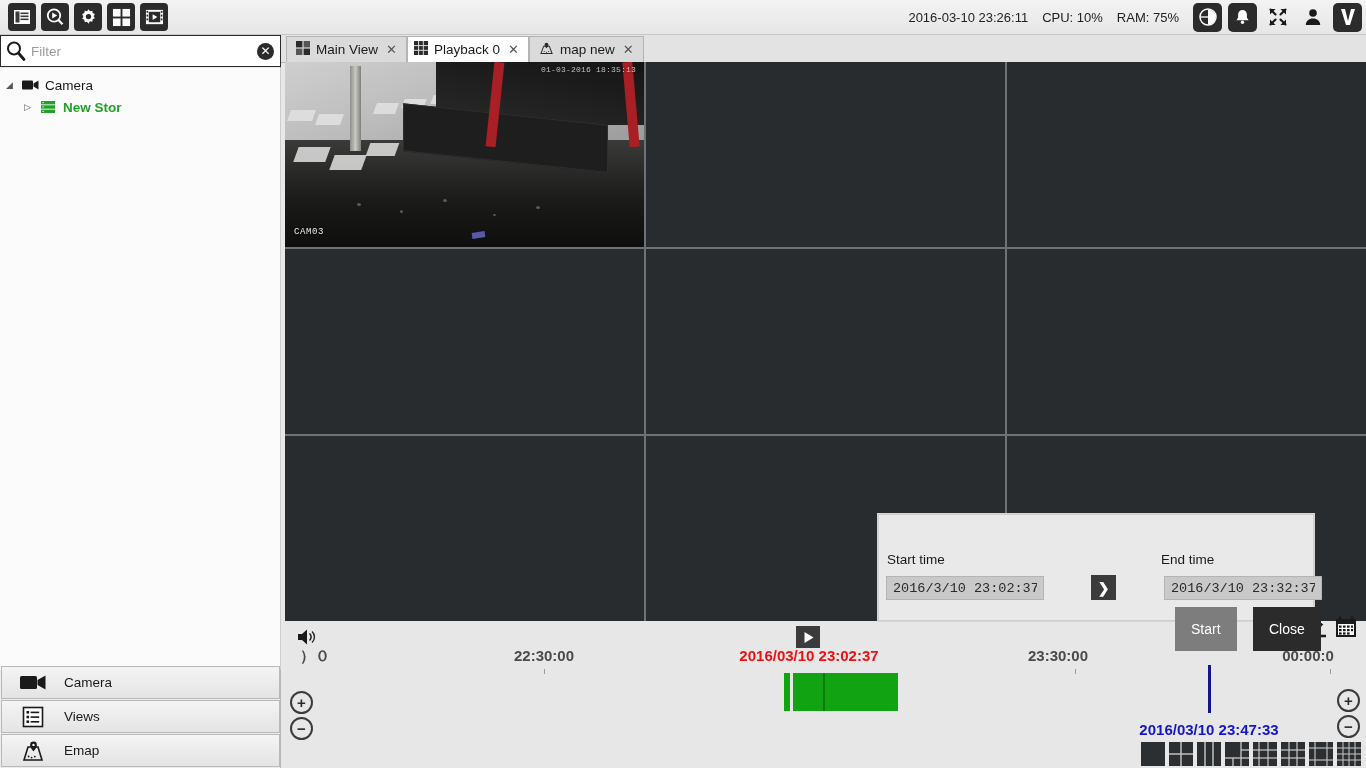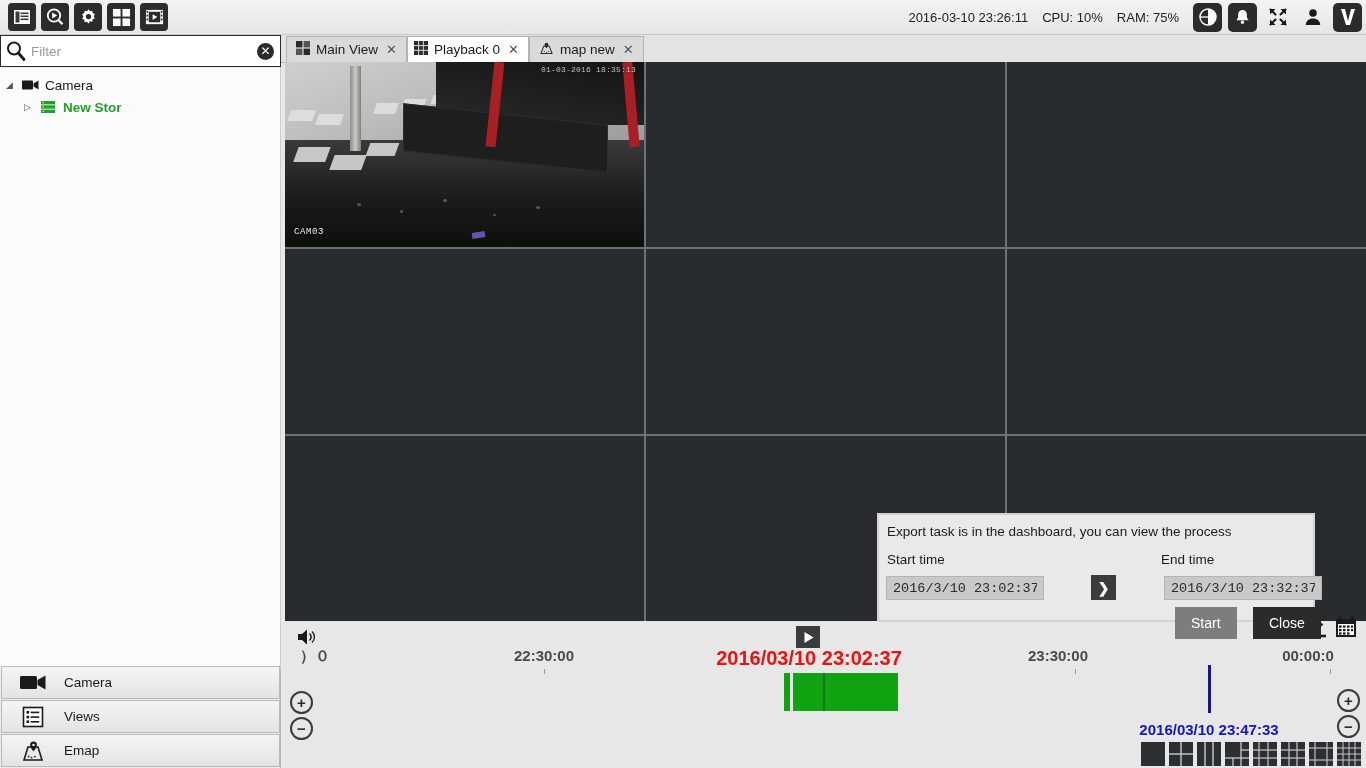--- a/index.html
+++ b/index.html
@@ -160,21 +160,21 @@
     background: #e7e7e7; color: #2a2a2a; font-size: 15px; line-height: 19px;
     text-align: center; cursor: pointer; font-weight: bold;
   }
   .ruler { position: absolute; left: 0; top: 26px; width: 1081px; height: 26px; }
   .tick-label {
     position: absolute; font-size: 15px; font-weight: bold; color: #4a4a4a;
     transform: translateX(-50%); white-space: nowrap;
   }
   .tick-mark { position: absolute; top: 22px; width: 1px; height: 5px; background: #9a9a9a; }
   .cursor-label {
-    position: absolute; font-size: 20px; font-weight: bold; color: #ee1111;
+    position: absolute; font-size: 15px; font-weight: bold; color: #ee1111;
     transform: translateX(-50%); white-space: nowrap;
   }
   .playmark {
     position: absolute; width: 24px; height: 22px; background: #3b3b3b;
     display: flex; align-items: center; justify-content: center; cursor: pointer;
   }
   .trackrow { position: absolute; left: 0; top: 52px; width: 1081px; height: 40px; }
   .recbar { position: absolute; top: 0; height: 38px; background: #12a312; }
   .recsep { position: absolute; top: 0; width: 2px; height: 38px; background: #f3f3f3; }
   .recsep.dark { background: #0c7a0c; }
@@ -202,21 +202,21 @@
     position: absolute; height: 24px; background: #c9c9c9; border: 1px solid #b4b4b4;
     font-size: 13.5px; color: #2a2a2a; padding: 0 6px; line-height: 22px;
     outline: none; font-family: Liberation Mono, monospace;
   }
   .dlg-arrow {
     position: absolute; left: 212px; top: 60px; width: 25px; height: 25px;
     background: #3b3b3b; color: #fff; display: flex; align-items: center;
     justify-content: center; font-size: 14px; font-weight: bold; cursor: pointer;
   }
   .dlg-btn {
-    position: absolute; height: 32px; min-width: 60px; padding: 12px 16px;
+    position: absolute; height: 44px; min-width: 60px; padding: 12px 16px;
     font-size: 14px; color: #fff; border: none; cursor: pointer;
     display: flex; align-items: center; justify-content: center;
     font-family: "Liberation Sans", sans-serif;
   }
   .dlg-btn.start { background: #7d7d7d; left: 296px; top: 92px; }
   .dlg-btn.close { background: #2b2b2b; left: 374px; top: 92px; }
 </style>
 </head>
 <body>
 
@@ -613,21 +613,20 @@
             <line x1="18" y1="0" x2="18" y2="24" stroke="#c9c9c9" stroke-width="1"></line>
             <line x1="0" y1="6" x2="24" y2="6" stroke="#c9c9c9" stroke-width="1"></line>
             <line x1="0" y1="12" x2="24" y2="12" stroke="#c9c9c9" stroke-width="1"></line>
             <line x1="0" y1="18" x2="24" y2="18" stroke="#c9c9c9" stroke-width="1"></line>
           </svg>
       </span>
     </div>
   </div>
 
   <div class="dialog">
-    <div class="dlg-msg">Export task is in the dashboard, you can view the process</div>
     <div class="dlg-lbl" style="left:8px;top:37px;">Start time</div>
     <div class="dlg-lbl" style="left:282px;top:37px;">End time</div>
     <input class="dlg-field" type="text" style="left: 7px; top: 61px; width: 158px;" value="2016/3/10 23:02:37">
     <input class="dlg-field" type="text" style="left: 285px; top: 61px; width: 158px;" value="2016/3/10 23:32:37">
     <div class="dlg-arrow">❯</div>
     <div class="dlg-btn start">Start</div>
     <div class="dlg-btn close">Close</div>
   </div>
 
 </div>

